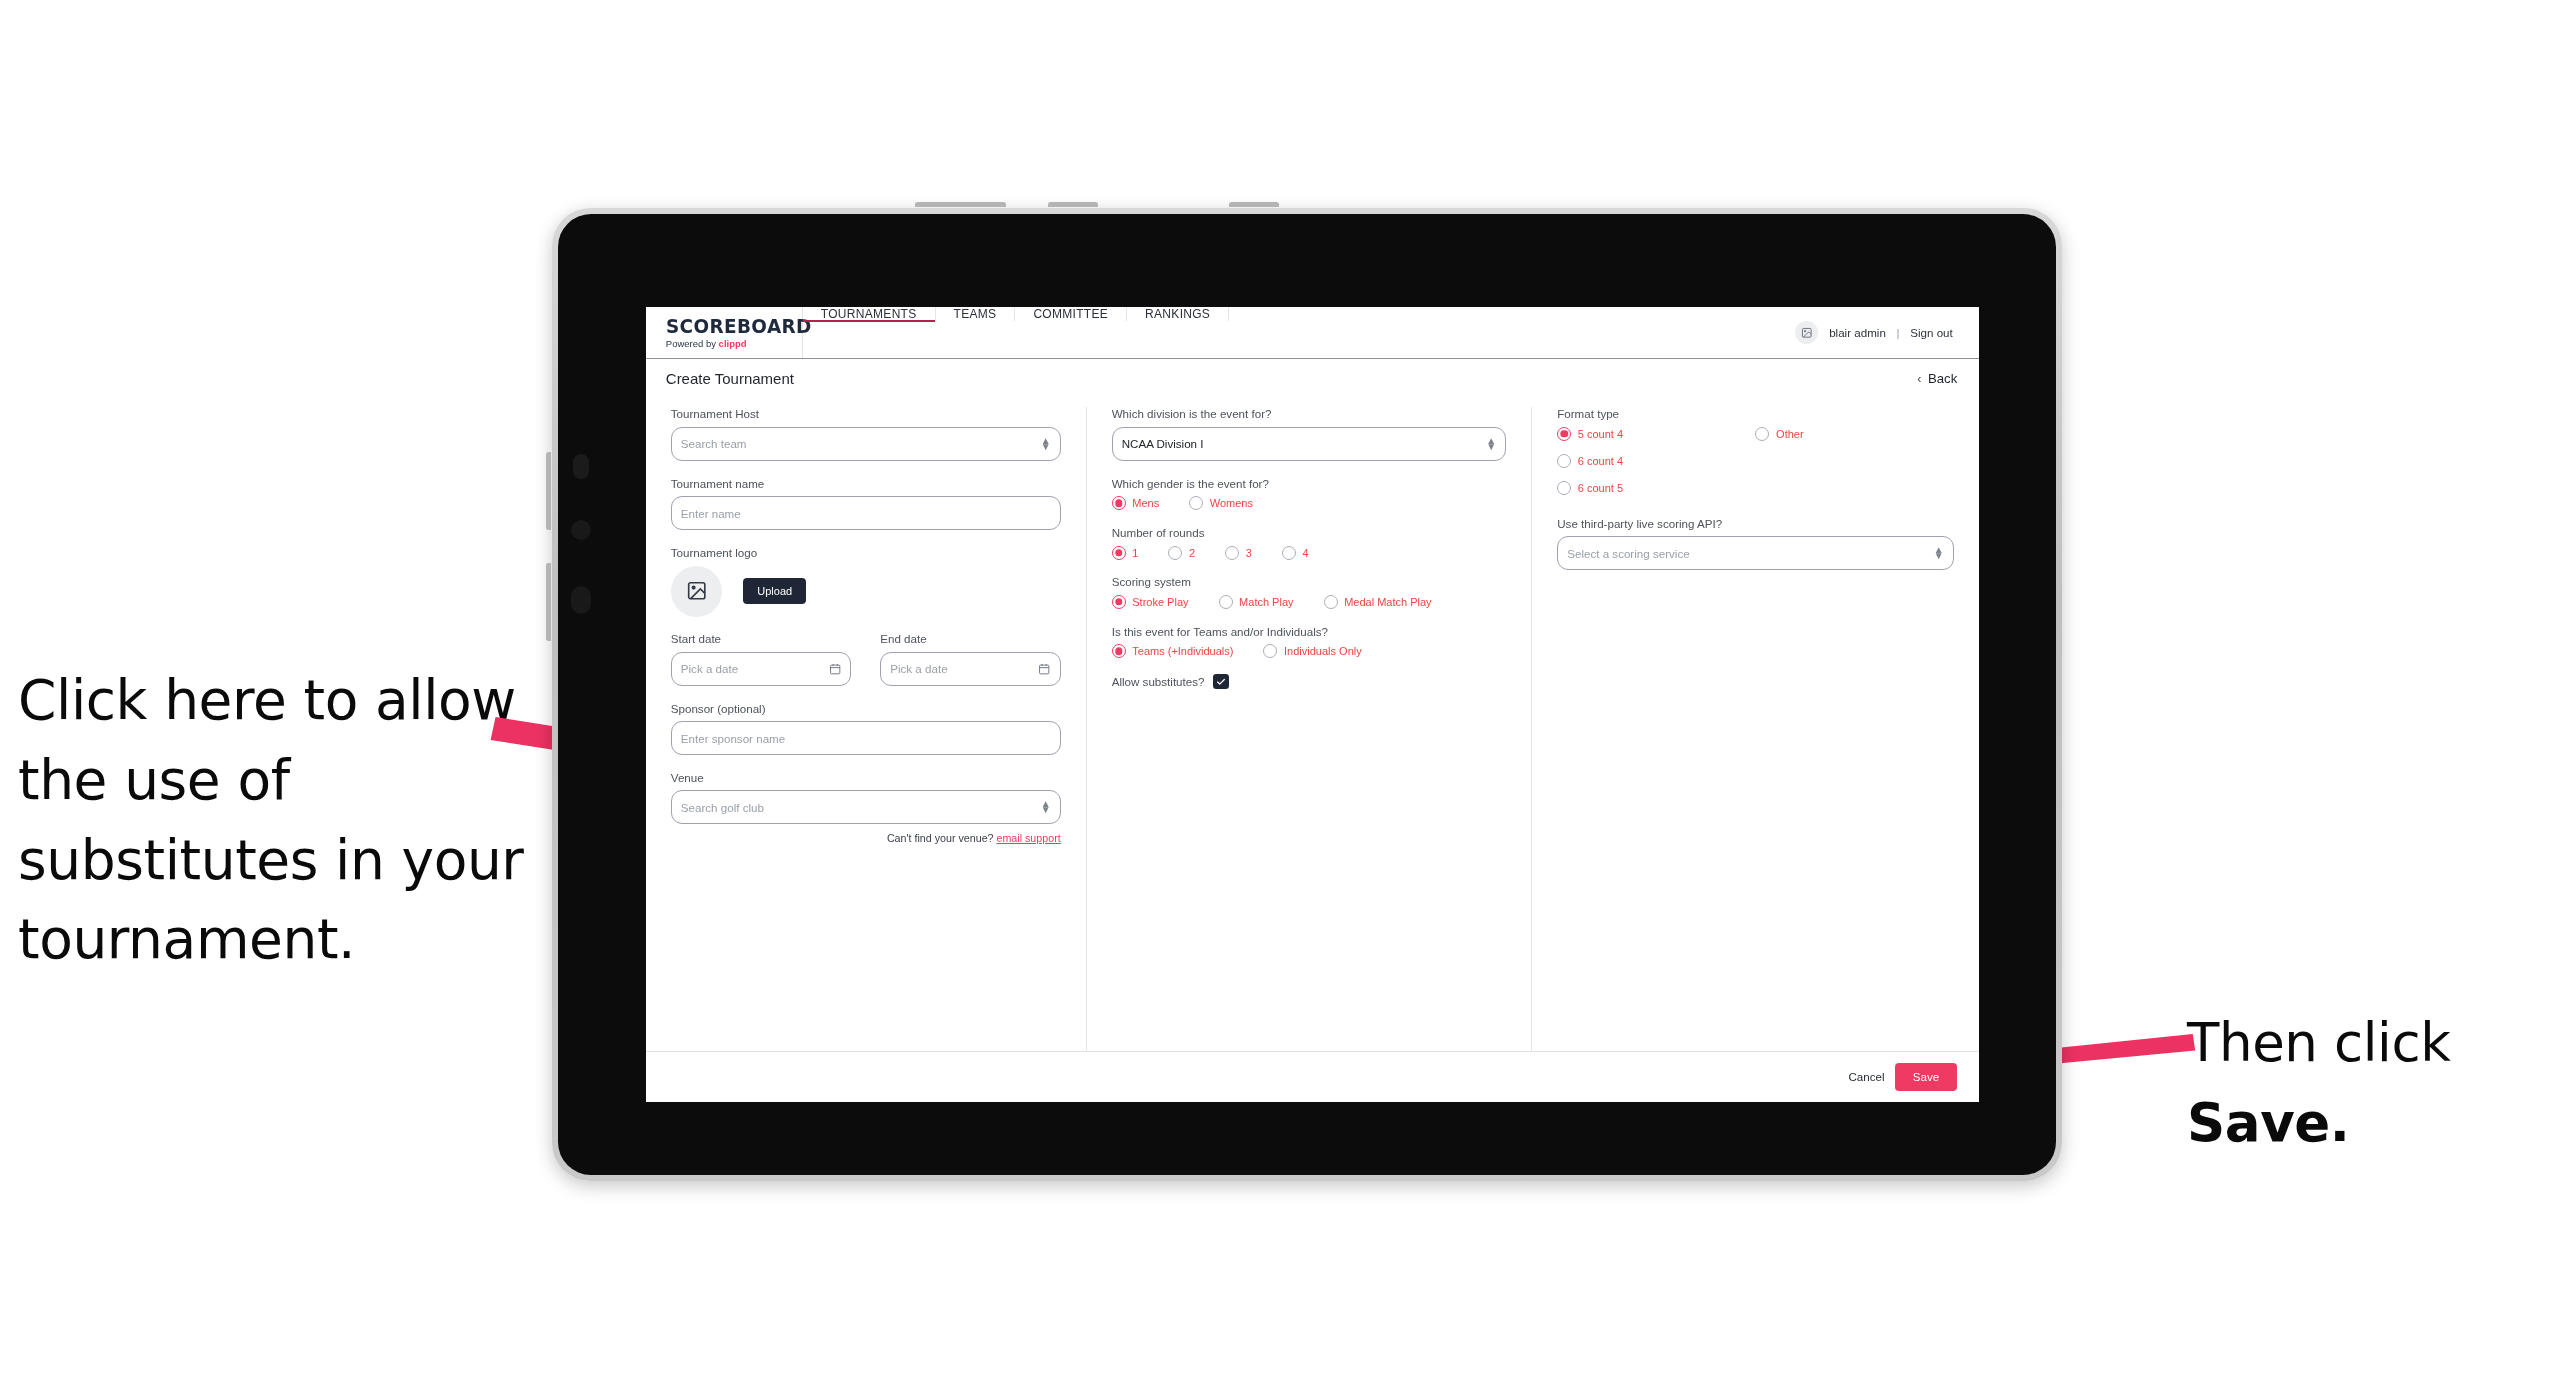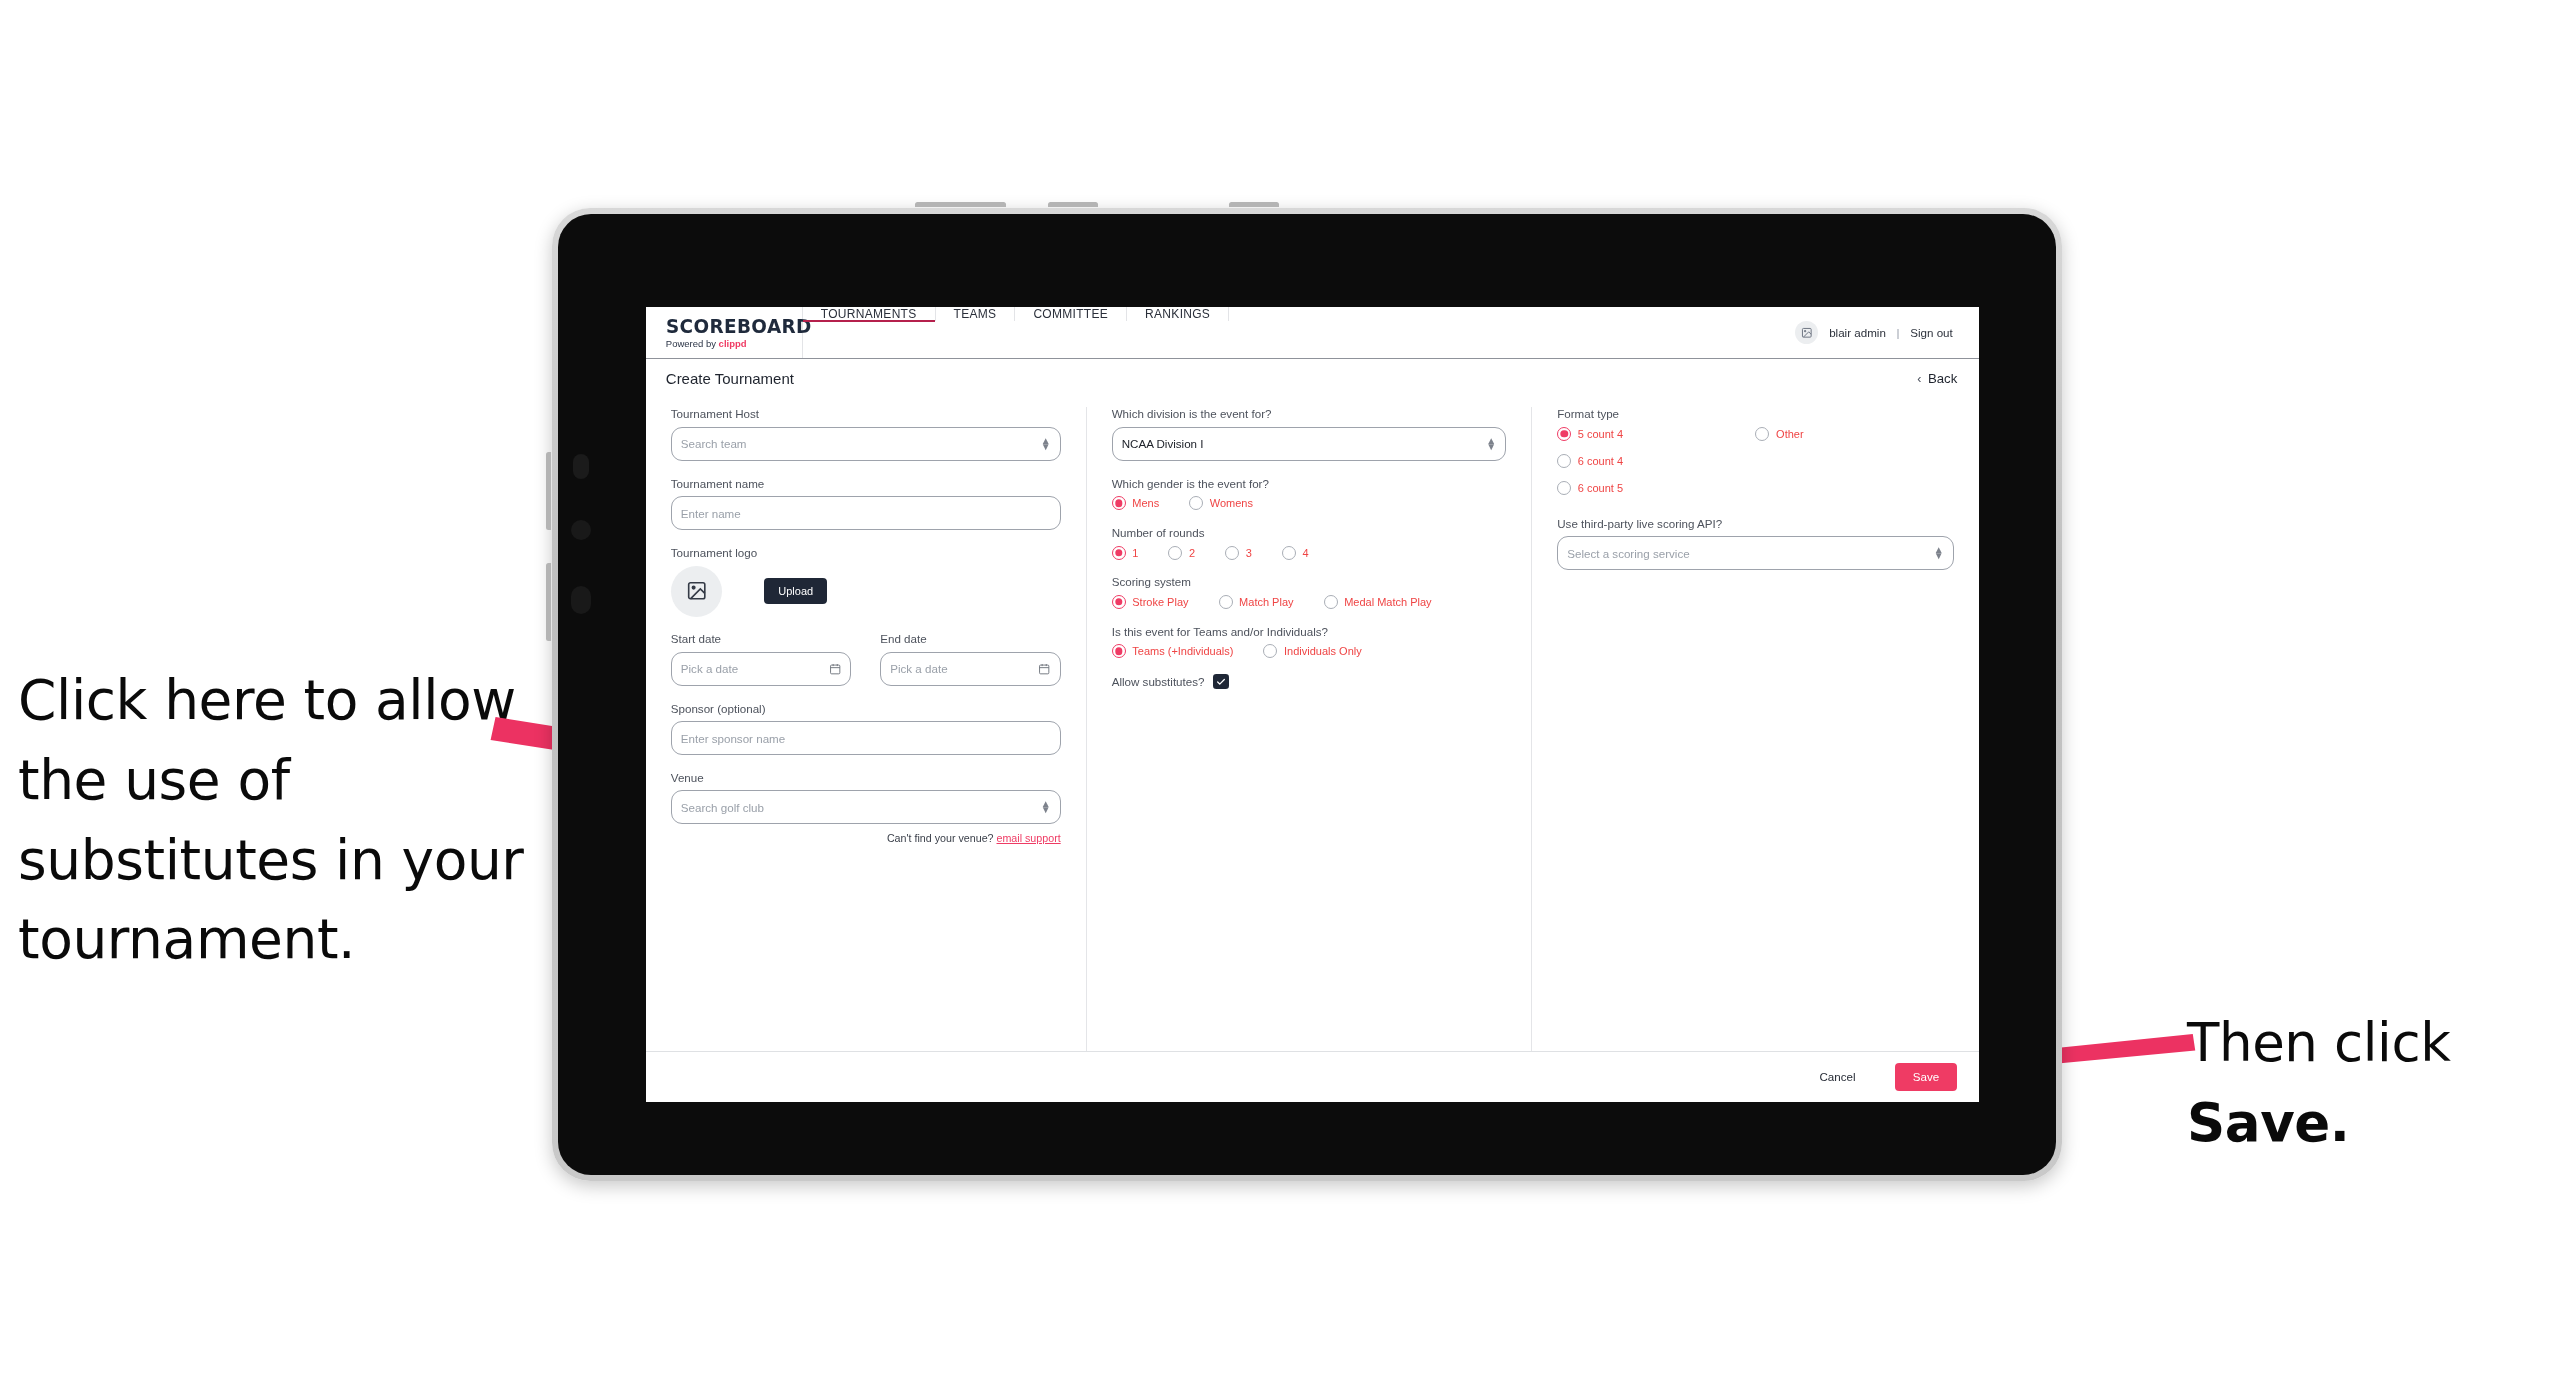--- a/index.html
+++ b/index.html
@@ -257,21 +257,20 @@
   .logo-circle svg { width: 21.5px; height: 21.5px; color: #343a46; }
   .upload-btn {
     background: #1f2736;
     color: #fff;
     font-size: 11px;
     padding: 7.4px 14px;
     border-radius: 4.1px;
     cursor: pointer;
     border: none;
     font-family: inherit;
-    margin-left: 21px;
   }
 
   .help-line {
     text-align: right;
     font-size: 10.7px;
     color: #3a3f49;
     margin-top: 7.4px;
   }
   .help-line a {
     color: #ef3b64;
@@ -321,21 +320,21 @@
   }
   .checkbox svg { width: 10px; height: 10px; color: #fff; }
 
   
   .app-footer {
     height: 50px;
     border-top: 0.8px solid #dfe1e4;
     display: flex;
     align-items: center;
     justify-content: flex-end;
-    gap: 31px;
+    gap: 2px;
     padding-right: 21.5px;
     flex: none;
     background: #fff;
   }
   .btn-cancel {
     font-size: 11.6px;
     color: #262b35;
     background: none;
     border: none;
     cursor: pointer;

